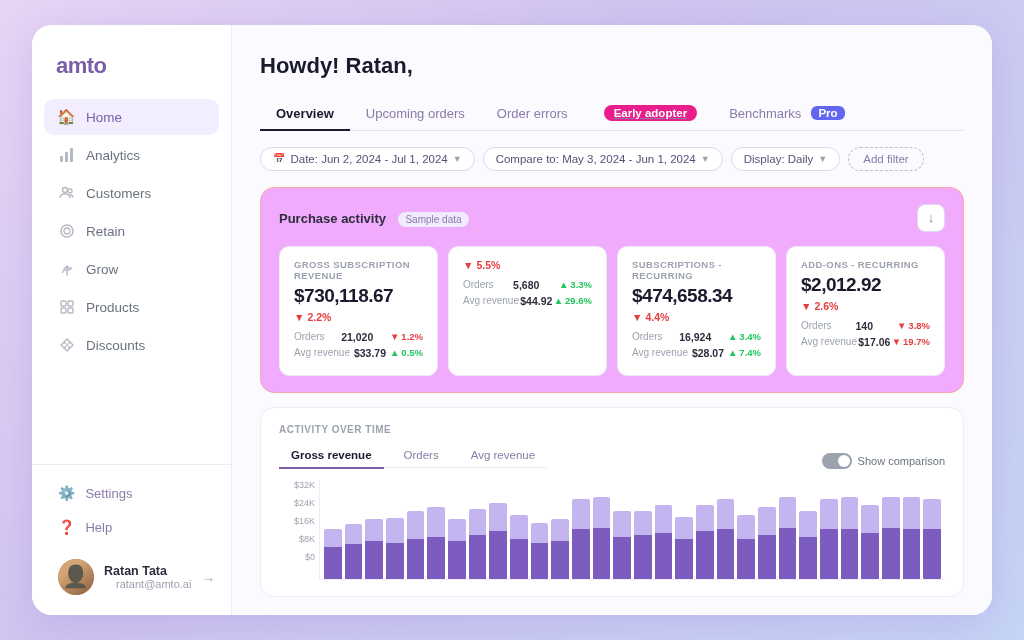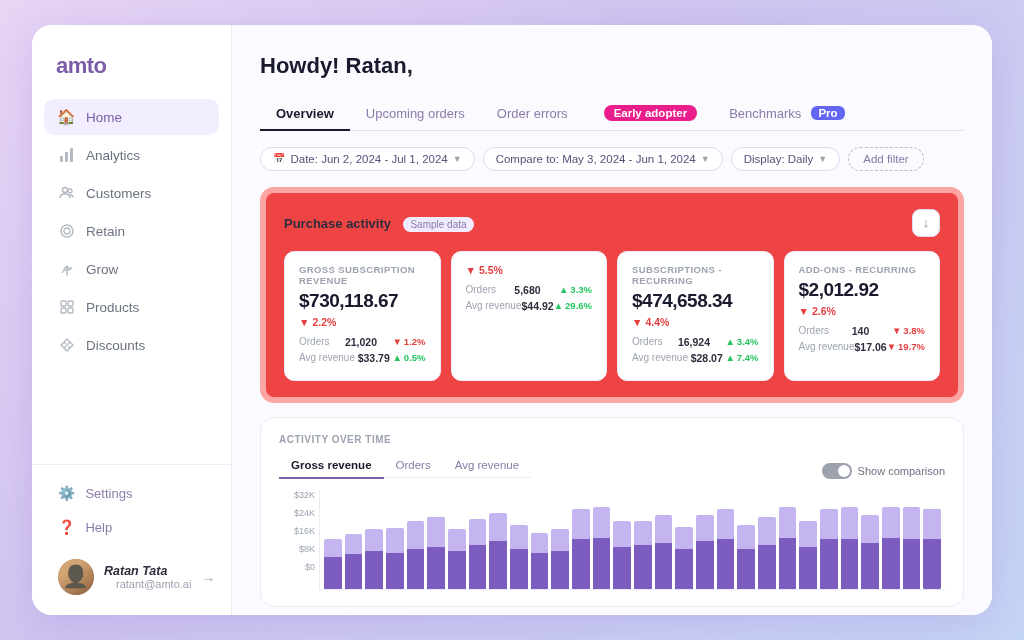--- a/index.html
+++ b/index.html
@@ -115,21 +115,21 @@
     .avatar-img::before {
       content: '👤';
       position: absolute;
       top: 50%;
       left: 50%;
       transform: translate(-50%, -50%);
       font-size: 22px;
       filter: sepia(1) saturate(0.5) brightness(0.7);
     }
     .user-info { flex: 1; }
-    .user-name { font-size: 12.5px; font-weight: 600; color: #2d2d3d; font-style: italic; }
+    .user-name { font-size: 12.5px; font-weight: 600; color: #2d2d3d; }
     .user-email { font-size: 11px; color: #9ca3af; margin-left: 12px; }
     .logout-icon { color: #9ca3af; cursor: pointer; font-size: 14px; }
     
     .main-content {
       flex: 1;
       padding: 28px 28px 20px;
       overflow-y: auto;
       background: #fafaff;
     }
     .page-title {
@@ -202,22 +202,22 @@
       padding: 5px 14px;
       border-radius: 20px;
       border: 1px dashed #c0b8d8;
       font-size: 11.5px;
       color: #8b7ba8;
       cursor: pointer;
       background: transparent;
     }
     
     .purchase-activity-card {
-      background: #ef4444;
-      border: 6px solid #fca5a5;
+      background: #f0abfc;
+      border: 1px solid #fca5a5;
       border-radius: 14px;
       padding: 16px 18px;
       margin-bottom: 14px;
     }
     .card-header {
       display: flex;
       align-items: center;
       justify-content: space-between;
       margin-bottom: 14px;
     }
@@ -322,21 +322,21 @@
     }
     .activity-title {
       font-size: 10px;
       font-weight: 700;
       color: #9ca3af;
       text-transform: uppercase;
       letter-spacing: 0.5px;
     }
     .activity-tabs {
       display: flex;
-      gap: 0;
+      gap: 8px;
       margin-bottom: 12px;
       border-bottom: 1.5px solid #f0eaf8;
     }
     .activity-tab {
       font-size: 11.5px;
       padding: 6px 12px;
       cursor: pointer;
       color: #8b7ba8;
       border-bottom: 2px solid transparent;
       margin-bottom: -1.5px;
@@ -530,21 +530,21 @@
     <div class="tabs">
       <div class="tab active">
         <span>Overview</span>
       </div>
       <div class="tab">
         <span>Upcoming orders</span>
       </div>
       <div class="tab">
         <span>Order errors</span>
       </div>
-      <div class="tab" style="display:flex;gap:6px;">
+      <div class="tab" style="display:flex;gap:6px;text-decoration:underline;">
         <span class="tab-badge badge-early">Early adopter</span>
       </div>
       <div class="tab" style="display:flex;align-items:center;gap:6px;">
         <span>Benchmarks</span>
         <span class="tab-badge badge-pro">Pro</span>
       </div>
     </div>
 
     <div class="filters">
       <div class="filter-chip">

